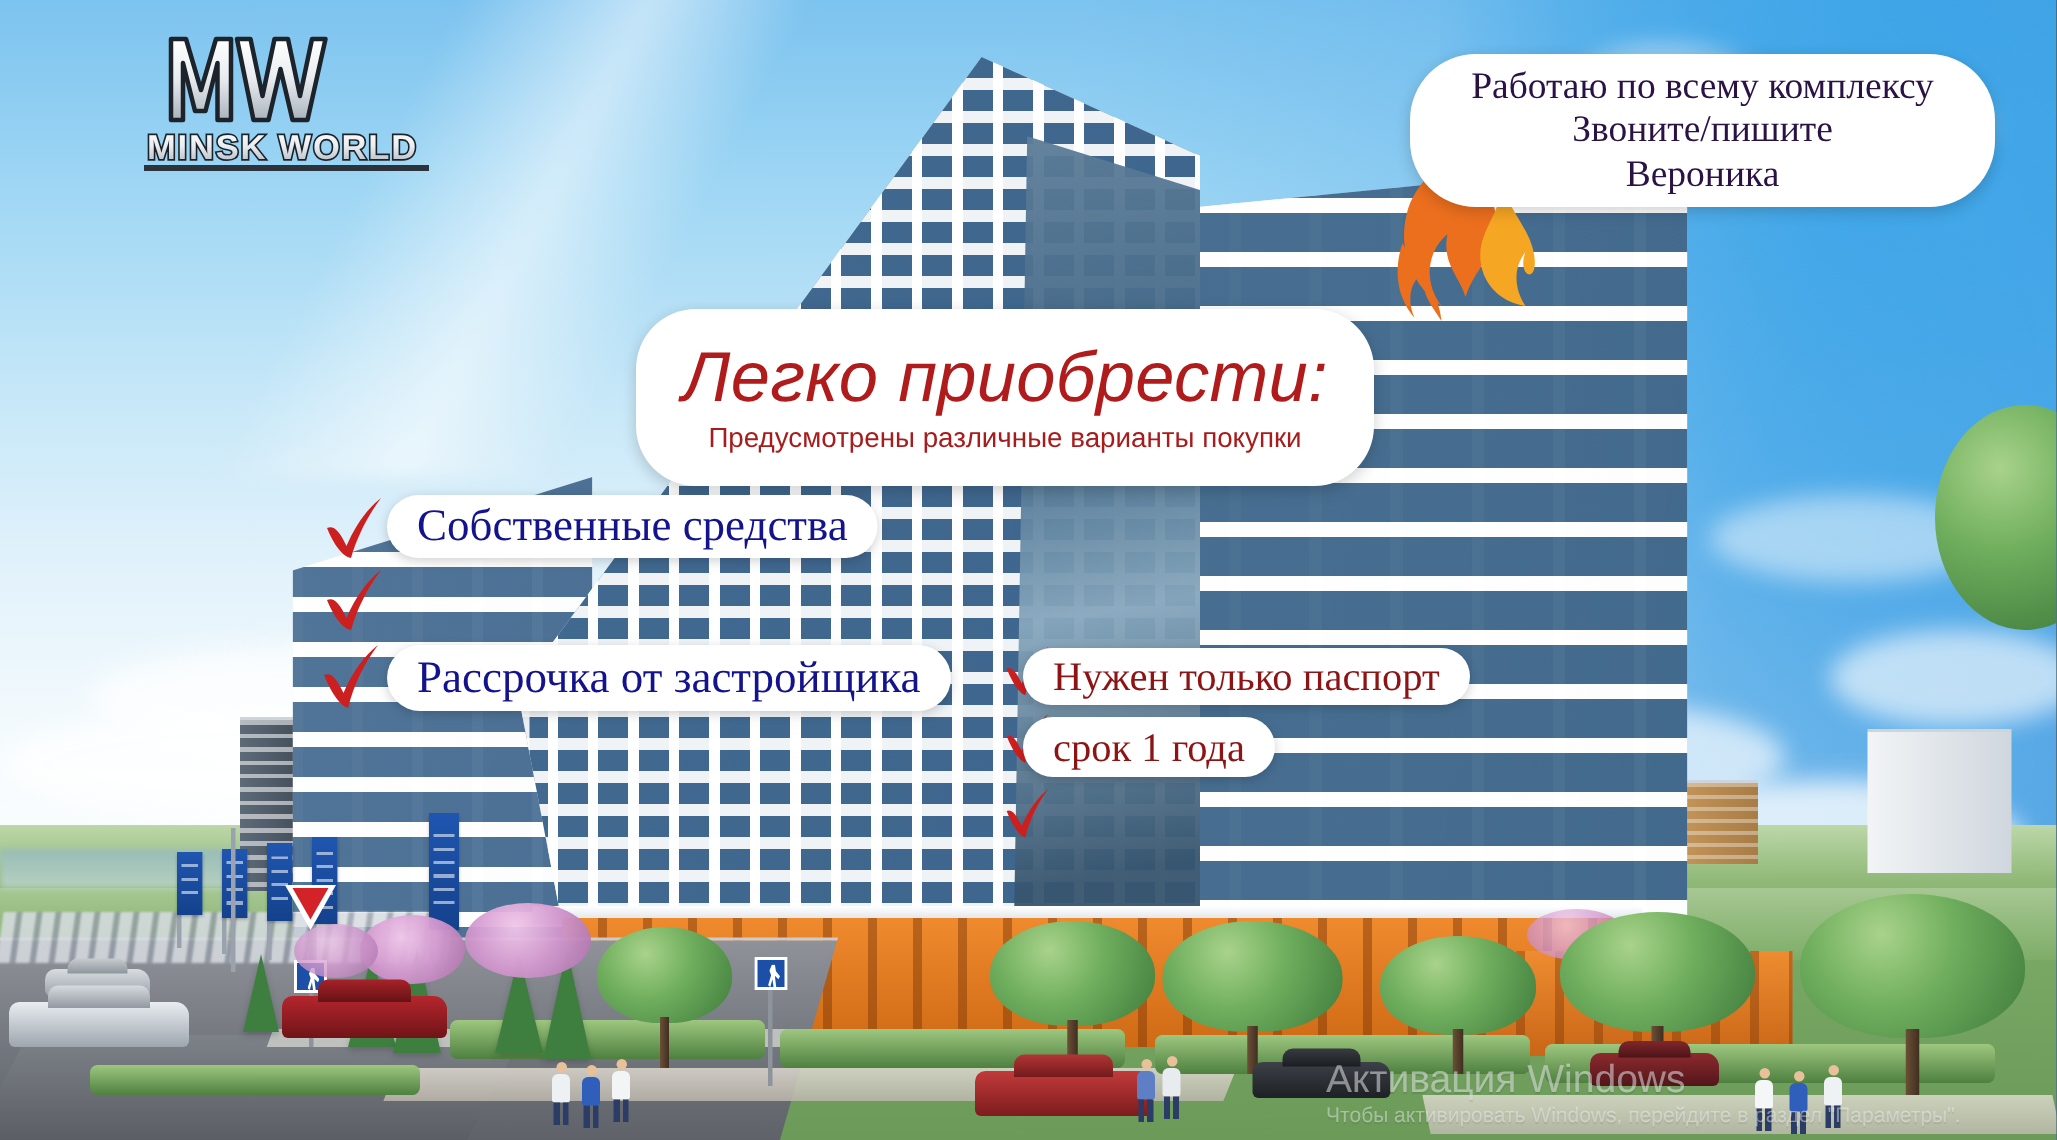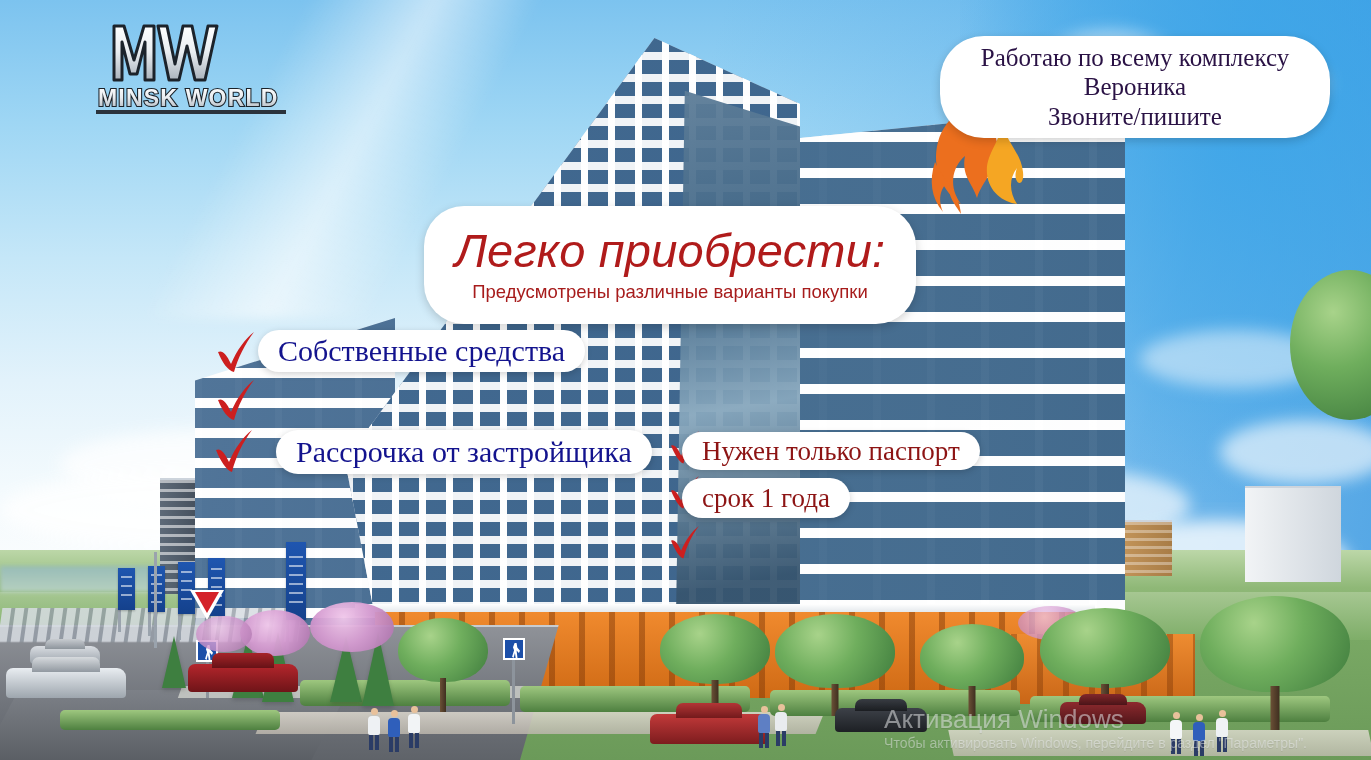--- a/index.html
+++ b/index.html
@@ -300,21 +300,21 @@
     display:flex;align-items:center;
     box-shadow:0 2px 7px rgba(0,0,0,.18);
     white-space:nowrap;
   }
   .pill .txt{padding:0 20px;font-family:Liberation Serif, serif;}
   .pill.blue .txt{color:#13138e;font-size:30px;}
   .pill.red  .txt{color:#8d1414;font-size:27px;}
 
   .p1{left:258px;top:330px;height:42px;}
   .p2{left:258px;top:378px;height:42px;}
-  .p3{left:276px;top:430px;height:44px;}
+  .p3{left:258px;top:430px;height:44px;}
   .r1{left:682px;top:432px;height:38px;}
   .r2{left:682px;top:478px;height:40px;}
   .r3{left:682px;top:528px;height:40px;}
 
   .check{position:absolute;width:44px;height:46px;}
   .check svg{display:block;}
   .k1{left:214px;top:330px;}
   .k2{left:214px;top:378px;}
   .k3{left:212px;top:428px;}
   .kr1{left:668px;top:430px;width:34px;height:36px;}
@@ -555,22 +555,22 @@
                C104 120 104 106 112 96 C106 112 120 118 118 100
                C116 80 100 70 96 46 Z" fill="#f5a623"></path>
       <path d="M30 90 C24 108 26 126 38 140 C32 126 36 114 46 108
                C40 122 50 132 56 142 C54 120 40 110 30 90 Z" fill="#ec6f1e"></path>
     </svg>
   </div>
 
   <div class="card contact-card">
     <div class="lines">
       <div class="l1">Работаю по всему комплексу</div>
+      <div>Звоните/пишите</div>
       <div>Вероника</div>
-      <div>Звоните/пишите</div>
     </div>
   </div>
 
   <div class="card title-card">
     <div class="title-main">Легко приобрести:</div>
     <div class="title-sub">Предусмотрены различные варианты покупки</div>
   </div>
 
   <div class="check k1">
     <svg width="44" height="46" viewBox="0 0 44 46" aria-hidden="true">

